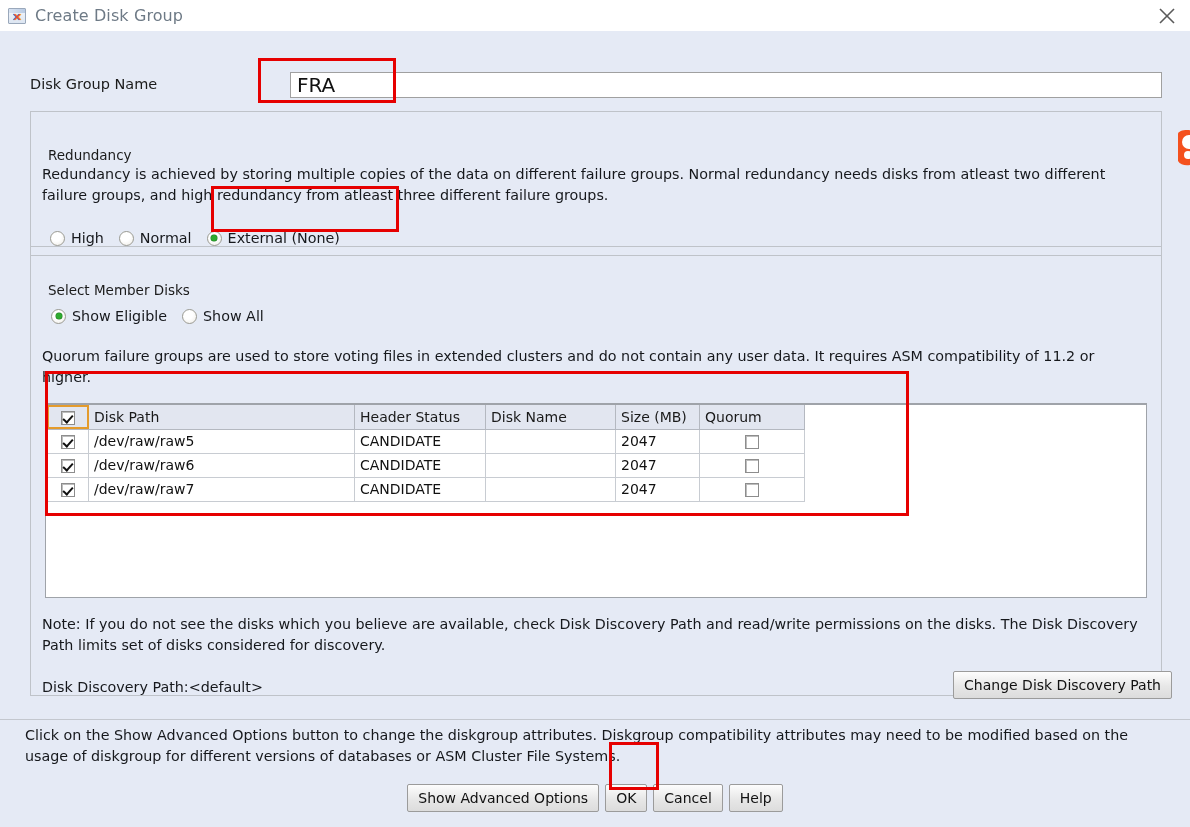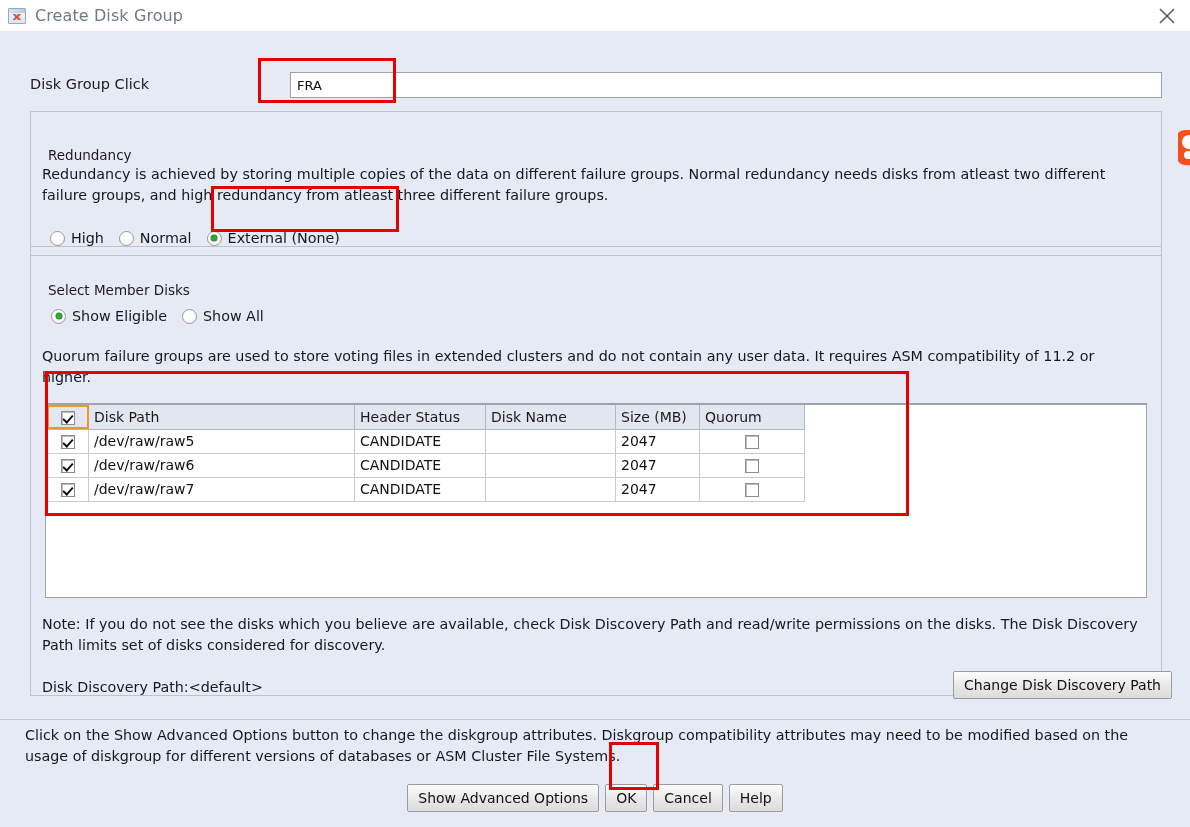--- a/index.html
+++ b/index.html
@@ -76,21 +76,21 @@
     font-size: 14.5px;
     color: #1b1b1b;
   }
   #dg-name-input {
     position: absolute;
     left: 290px; top: 41px;
     width: 872px; height: 26px;
     background: #ffffff;
     border: 1px solid #a0a0a0;
     box-sizing: border-box;
-    font-size: 13px;
+    font-size: 20px;
     color: #111;
     padding: 0 6px;
     line-height: 24px;
     font-family: "DejaVu Sans", "Liberation Sans", sans-serif;
   }
 
   
   .groupbox {
     position: absolute;
     border: 1px solid #bfc3c9;
@@ -295,21 +295,21 @@
 <div id="edge-icon">
   <svg width="22" height="42" viewBox="0 0 22 42">
     <path d="M2 6 C2 1, 20 0, 21 7 L21 30 C21 38, 6 40, 2 33 Z" fill="#f4511e"></path>
     <circle cx="13" cy="14" r="7" fill="#ffffff"></circle>
     <circle cx="12" cy="27" r="4" fill="#ffffff"></circle>
   </svg>
 </div>
 
 <div id="dialog">
 
-  <div class="row-name">Disk Group Click</div>
+  <div class="row-name">Disk Group Name</div>
   <input id="dg-name-input" type="text" value="FRA" style="">
 
   <div class="groupbox" id="redundancy-box">
     <div class="group-legend">Redundancy</div>
   </div>
   <div class="body-text" style="left:42px; top:133px; width:1110px;">Redundancy is achieved by storing multiple copies of the data on different failure groups. Normal redundancy needs disks from atleast two different failure groups, and high redundancy from atleast three different failure groups.</div>
 
   <div class="radio-line" style="left:50px; top:199px;">
     <div class="radio-item">
       <span class="radio"></span>

